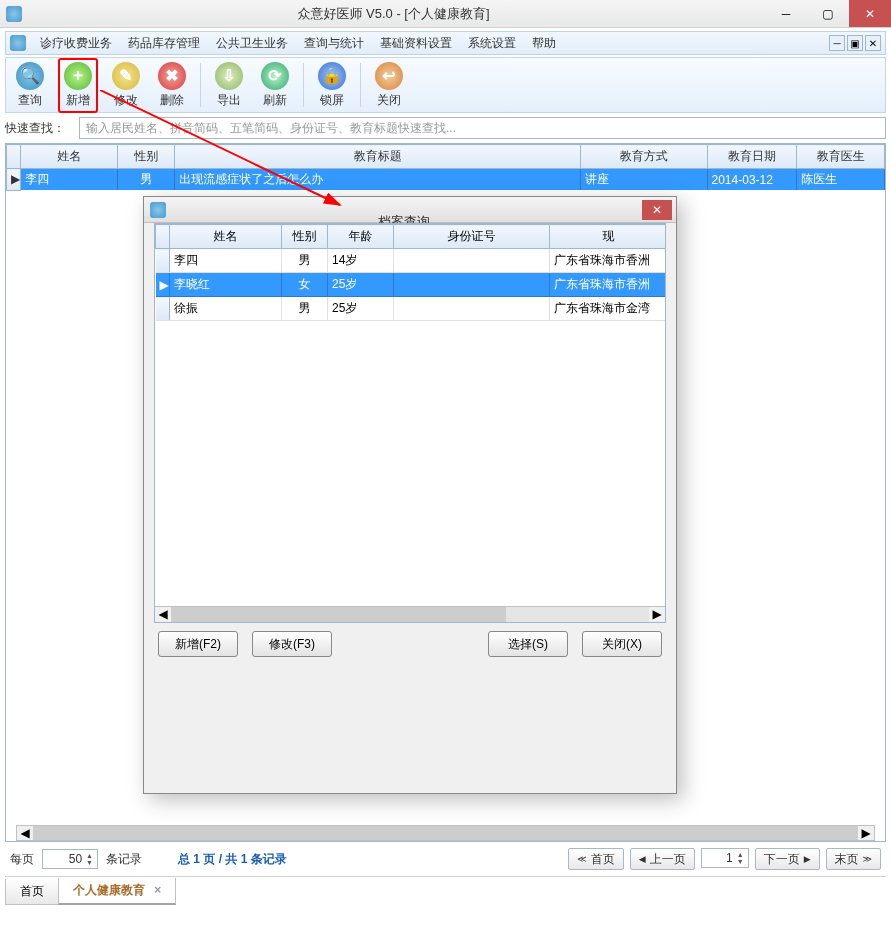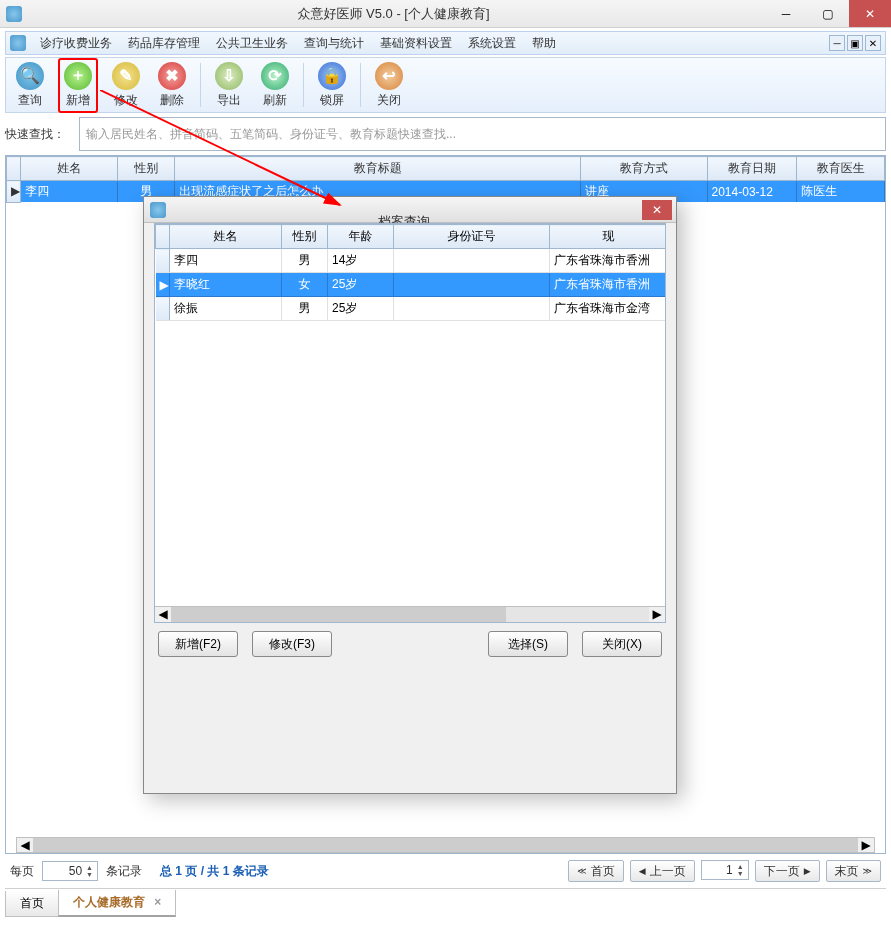--- a/index.html
+++ b/index.html
@@ -32,21 +32,21 @@
 .ic-edit { background: radial-gradient(#f4e38e,#d6b83a); }
 .ic-delete { background: radial-gradient(#f4a49e,#d63a3a); }
 .ic-export { background: radial-gradient(#dcecc2,#8db760); }
 .ic-refresh { background: radial-gradient(#b6f2c8,#2fa96c); }
 .ic-lock { background: radial-gradient(#9ec7f3,#3a6dd6); }
 .ic-close { background: radial-gradient(#f4cc9e,#d6833a); }
 
 
 .quicksearch { margin: 4px 5px 0; display: flex; align-items: center; gap: 4px; }
 .quicksearch-label { width: 70px; color: #333; }
-.quicksearch input { flex: 1; height: 22px; border: 1px solid #a8b8c8; padding: 16px 6px; font-family: inherit; font-size: 12px; }
+.quicksearch input { flex: 1; height: 22px; border: 1px solid #a8b8c8; padding: 4px 6px; font-family: inherit; font-size: 12px; }
 .quicksearch input::placeholder { color: #999; }
 
 
 .main-table-wrap { margin: 4px 5px 0; border: 1px solid #9eb6ce; height: 699px; overflow: hidden; position: relative; }
 .main-table { width: 100%; border-collapse: collapse; table-layout: fixed; }
 .main-table th { background: linear-gradient(#f2f7fd,#dde9f7); border: 1px solid #9eb6ce; padding: 3px 4px; font-weight: normal; color: #333; text-align: center; }
 .main-table td { border-right: 1px solid #3078c0; padding: 2px 4px; color: #fff; }
 .main-table tr.selected td { background: #3399ff; }
 .row-marker { width: 14px; background: linear-gradient(#f2f7fd,#dde9f7); color: #333; text-align: center; }
 .main-table tr.row td.row-marker { background: linear-gradient(#f2f7fd,#dde9f7); color: #333; border: 1px solid #9eb6ce; }
@@ -58,21 +58,21 @@
 .main-table .col-doctor { width: 86px; }
 .main-hscroll { position: absolute; bottom: 0; left: 10px; right: 10px; height: 16px; background: #e5e5e5; border: 1px solid #c0c0c0; display: flex; }
 .main-hscroll .arrow { width: 16px; text-align: center; cursor: pointer; background: #f0f0f0; }
 .main-hscroll .track { flex: 1; position: relative; }
 .main-hscroll .thumb { position: absolute; left: 0; top: 0; bottom: 0; width: 100%; background: #cdcdcd; }
 
 
 .pager { margin: 6px 10px; display: flex; align-items: center; gap: 8px; color: #333; }
 .pager .spinner { width: 56px; height: 20px; border: 1px solid #a8b8c8; display: flex; align-items: center; padding: 0 4px; justify-content: flex-end; }
 .pager .spin-controls { display: flex; flex-direction: column; margin-left: 4px; font-size: 7px; line-height: 7px; cursor: pointer; color: #555; }
-.pager .summary { color: #1a5fb4; font-weight: bold; margin-left: 10px; }
+.pager .summary { color: #1a5fb4; font-weight: bold; margin-left: 28px; }
 .pager-nav { margin-left: auto; display: flex; gap: 6px; }
 .nav-btn { height: 22px; padding: 0 8px; border: 1px solid #a8b8c8; background: linear-gradient(#fff,#e8e8e8); cursor: pointer; display: flex; align-items: center; gap: 4px; border-radius: 2px; }
 .nav-btn .tri { font-size: 9px; }
 
 
 .bottom-tabs { display: flex; align-items: flex-end; margin: 0 5px; border-top: 1px solid #cfcfcf; }
 .bottom-tab { padding: 4px 14px; border: 1px solid #c0c0c0; border-top: none; background: linear-gradient(#fff,#e8e8e8); margin-right: -1px; cursor: pointer; position: relative; top: 1px; }
 .bottom-tab.active { background: #fff; color: #a86b2a; font-weight: bold; border-bottom: 2px solid #a3a3a3; }
 .bottom-tab .tab-close { margin-left: 6px; color: #999; cursor: pointer; }
 

